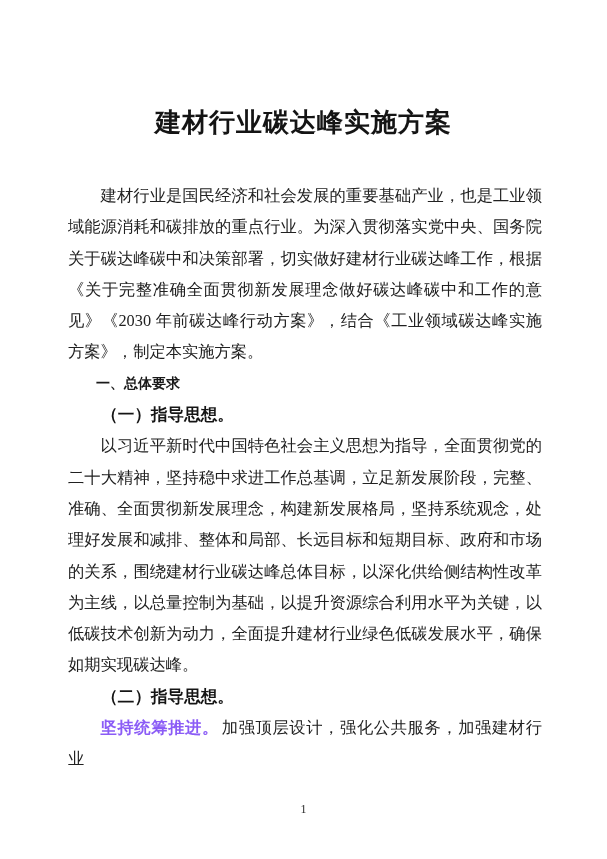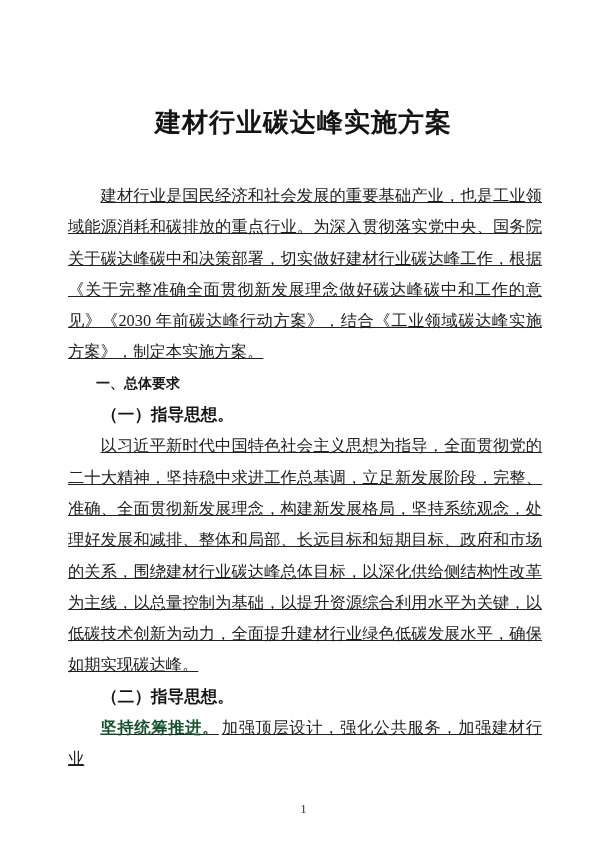--- a/index.html
+++ b/index.html
@@ -31,38 +31,38 @@
     position: absolute;
     top: 180px;
     left: 68px;
     width: 474px;
     font-size: 16.3px;
     line-height: 31.3px;
     text-align: justify;
     text-align-last: left;
     color: #212121;
   }
-  .para { text-indent: 2em; text-decoration: underline; }
+  .para { text-indent: 2em; }
   .heading-section {
     text-indent: 2em;
     font-weight: 700;
     font-size: 14px;
     color: #1a1a1a;
     font-family: "Liberation Sans", "DejaVu Sans", sans-serif;
   }
   .heading-sub {
     text-indent: 2em;
     font-weight: 700;
     font-size: 16.6px;
     color: #151515;
     font-family: Liberation Serif, serif;
   }
   .lead-bold {
     font-weight: 700;
-    color: #14532d;
+    color: #8b5cf6;
     margin-right: 3px;
   }
   .page-number {
     position: absolute;
     left: 0;
     right: 0;
     top: 802px;
     text-align: center;
     font-size: 12px;
     color: #2a2a2a;

